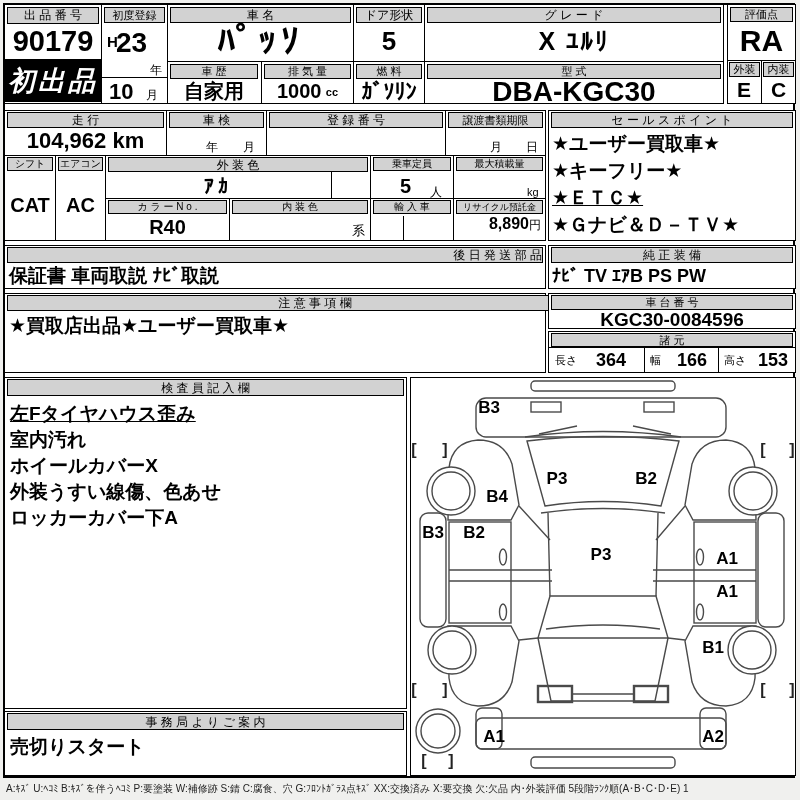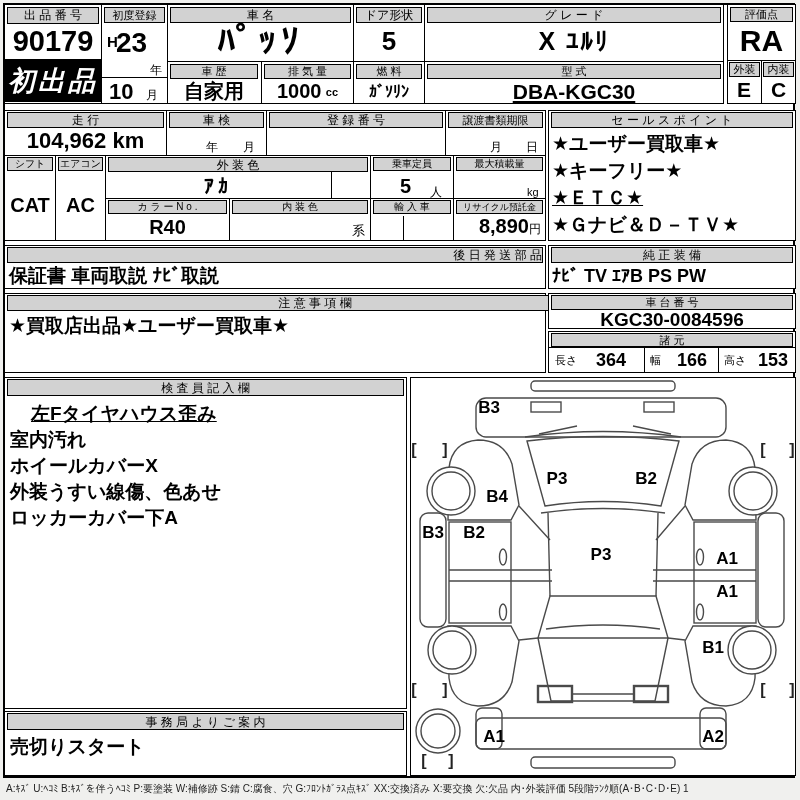--- a/index.html
+++ b/index.html
@@ -56,28 +56,28 @@
 <div class="abs v ctr" style="left:167px;top:80px;width:94px;height:23px;font-size:20px;">自家用</div>
 <div class="abs ctr" style="left:261px;top:80px;width:93px;height:23px;">
   <span class="v" style="font-size:20px;">1000</span>&nbsp;<span class="unit">cc</span>
 </div>
 
 <div class="abs cell" style="left:353px;top:4px;width:72px;height:100px;"></div>
 <div class="abs bar bar12" style="left:356px;top:7px;width:66px;height:16px;">ドア形状</div>
 <div class="abs v ctr" style="left:353px;top:22px;width:72px;height:38px;font-size:26px;">5</div>
 <div class="abs hline" style="left:353px;top:61px;width:72px;"></div>
 <div class="abs bar" style="left:356px;top:64px;width:66px;height:15px;">燃 料</div>
-<div class="abs v ctr" style="left:353px;top:80px;width:72px;height:23px;font-size:16px;">ｶﾞｿﾘﾝ</div>
+<div class="abs v ctr" style="left:353px;top:80px;width:72px;height:23px;font-size:22px;">ｶﾞｿﾘﾝ</div>
 
 <div class="abs cell" style="left:424px;top:4px;width:300px;height:100px;"></div>
 <div class="abs bar bar12" style="left:427px;top:7px;width:294px;height:16px;">グ レ ー ド</div>
 <div class="abs v ctr" style="left:424px;top:22px;width:300px;height:38px;font-size:25px;letter-spacing:2px;">X ﾕﾙﾘ</div>
 <div class="abs hline" style="left:424px;top:61px;width:300px;"></div>
 <div class="abs bar" style="left:427px;top:64px;width:294px;height:15px;">型 式</div>
-<div class="abs v ctr" style="left:424px;top:80px;width:300px;height:23px;font-size:21px;text-decoration:underline;">DBA-KGC30</div>
+<div class="abs v ctr" style="left:424px;top:80px;width:300px;height:23px;font-size:28px;">DBA-KGC30</div>
 
 <div class="abs cell" style="left:727px;top:4px;width:69px;height:100px;"></div>
 <div class="abs bar" style="left:730px;top:7px;width:63px;height:15px;">評価点</div>
 <div class="abs v ctr" style="left:727px;top:22px;width:69px;height:37px;font-size:30px;">RA</div>
 <div class="abs hline" style="left:727px;top:60px;width:69px;"></div>
 <div class="abs vline" style="left:761px;top:60px;height:44px;"></div>
 <div class="abs bar" style="left:729px;top:62px;width:31px;height:15px;">外装</div>
 <div class="abs bar" style="left:763px;top:62px;width:31px;height:15px;">内装</div>
 <div class="abs v ctr" style="left:727px;top:78px;width:34px;height:24px;font-size:21px;">E</div>
 <div class="abs v ctr" style="left:761px;top:78px;width:35px;height:24px;font-size:21px;">C</div>
@@ -129,21 +129,21 @@
 <div class="abs bar bar10" style="left:232px;top:200px;width:136px;height:14px;">内 装 色</div>
 <span class="abs" style="left:352px;top:222px;font-size:13px;">系</span>
 
 <div class="abs cell" style="left:370px;top:198px;width:84px;height:43px;"></div>
 <div class="abs bar bar10" style="left:373px;top:200px;width:78px;height:14px;">輸 入 車</div>
 <div class="abs vline" style="left:403px;top:216px;height:24px;"></div>
 
 <div class="abs cell" style="left:453px;top:198px;width:93px;height:43px;"></div>
 <div class="abs bar" style="left:456px;top:200px;width:87px;height:14px;font-size:9px;line-height:12px;">リサイクル預託金</div>
 <div class="abs" style="left:453px;top:215px;width:88px;height:25px;display:flex;align-items:baseline;justify-content:flex-end;">
-  <span class="v" style="font-size:20px;">8,890</span>
+  <span class="v" style="font-size:16px;">8,890</span>
   <span style="font-size:12px;">円</span>
 </div>
 
 <div class="abs cell" style="left:548px;top:110px;width:248px;height:131px;"></div>
 <div class="abs bar bar12" style="left:551px;top:112px;width:242px;height:16px;">セ ー ル ス ポ イ ン ト</div>
 <div class="abs note" style="left:552px;top:131px;">★ユーザー買取車★</div>
 <div class="abs note" style="left:552px;top:158px;">★キーフリー★</div>
 <div class="abs note" style="left:552px;top:185px;text-decoration:underline;">★ＥＴＣ★</div>
 <div class="abs note" style="left:552px;top:212px;">★Ｇナビ＆Ｄ－ＴＶ★</div>
 
@@ -173,21 +173,21 @@
   <span style="font-size:11px;">幅</span>
   <span class="v" style="font-size:18px;margin-right:6px;">166</span>
 </div>
 <div class="abs cell" style="left:718px;top:347px;width:78px;height:26px;display:flex;align-items:center;justify-content:space-between;padding:0 5px;">
   <span style="font-size:11px;">高さ</span>
   <span class="v" style="font-size:18px;margin-right:2px;">153</span>
 </div>
 
 <div class="abs cell" style="left:4px;top:377px;width:403px;height:332px;"></div>
 <div class="abs bar bar12" style="left:7px;top:379px;width:397px;height:17px;line-height:16px;">検 査 員 記 入 欄</div>
-<div class="abs note note-u" style="left:10px;top:401px;margin-left:21px;">左Fタイヤハウス歪み</div>
+<div class="abs note note-u" style="left:10px;top:401px;">左Fタイヤハウス歪み</div>
 <div class="abs note" style="left:10px;top:427px;">室内汚れ</div>
 <div class="abs note" style="left:10px;top:453px;">ホイールカバーX</div>
 <div class="abs note" style="left:10px;top:479px;">外装うすい線傷、色あせ</div>
 <div class="abs note" style="left:10px;top:505px;">ロッカーカバー下A</div>
 
 <div class="abs cell" style="left:4px;top:711px;width:403px;height:65px;"></div>
 <div class="abs bar bar12" style="left:7px;top:713px;width:397px;height:17px;line-height:16px;">事 務 局 よ り ご 案 内</div>
 <div class="abs note" style="left:10px;top:734px;">売切りスタート</div>
 
 <div class="abs cell" style="left:410px;top:377px;width:386px;height:399px;"></div>

